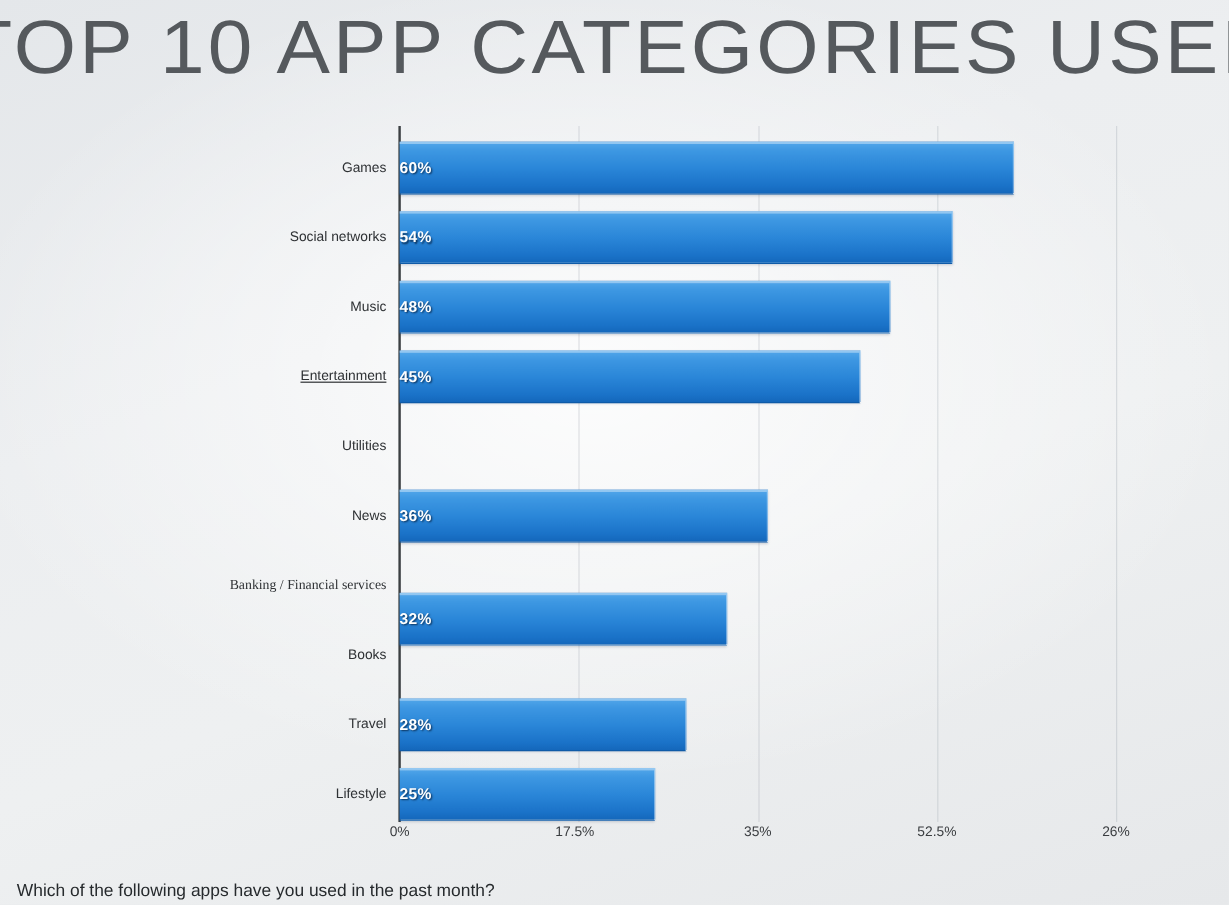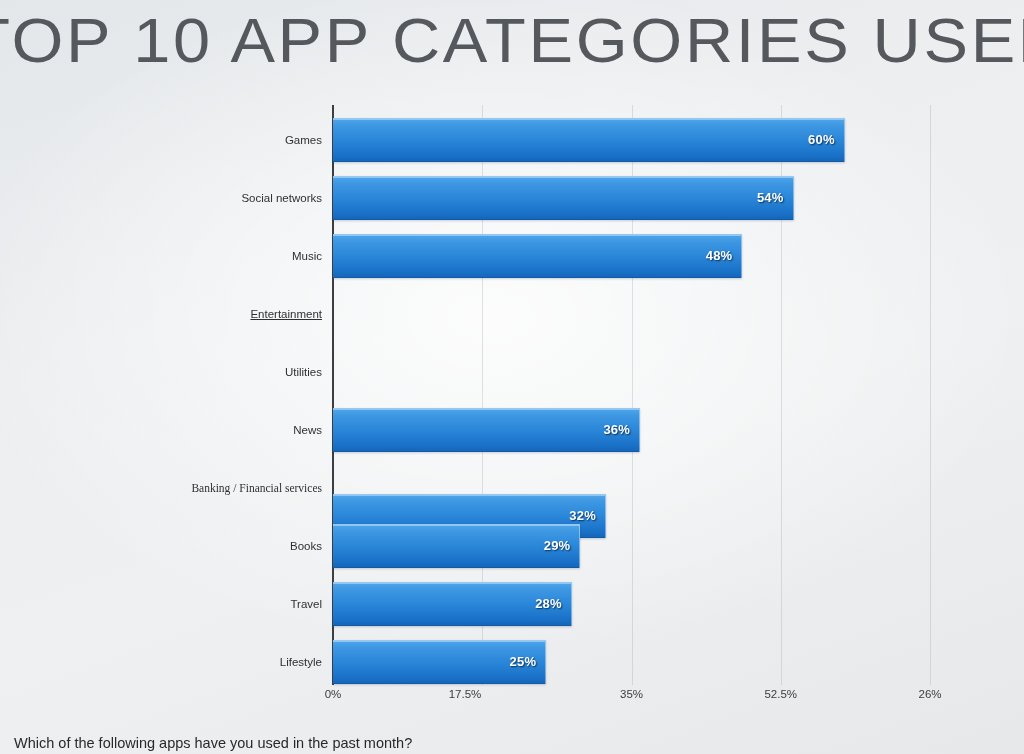--- a/index.html
+++ b/index.html
@@ -80,21 +80,20 @@
         #53a7ea 0%,
         #3d97e2 18%,
         #2a86d8 52%,
         #1a72c8 86%,
         #1467bb 100%);
     border-bottom: 1.5px solid #0f5ba8;
     border-right: 1px solid rgba(255,255,255,0.40);
     box-shadow: 0 1px 2px rgba(40,60,90,0.22);
     display: flex;
     align-items: center;
-    justify-content: flex-end;
   }
   .bar::after {
     content: "";
     position: absolute;
     left: 0; right: 0; top: 0;
     height: 1.5px;
     background: rgba(255,255,255,0.38);
   }
   .bar-value {
     color: #ffffff;
@@ -188,50 +187,50 @@
       <div class="bar-row" style="top: 71px; width: 423px;">
         <div class="bar" style="width: 460.543px;">
           <span class="bar-value">54%</span>
         </div>
       </div>
       <div class="bar-row" style="top: 129px; width: 409.371px;">
         <div class="bar" style="width: 409.371px;">
           <span class="bar-value">48%</span>
         </div>
       </div>
+      <div class="bar-row" style="top: 187px; width: 383.786px;">
+        <div class="bar" style="width: 383.786px;">
+          <span class="bar-value">45%</span>
+        </div>
+      </div>
       <div class="bar-row" style="top: 303px; width: 307.029px;">
         <div class="bar" style="width: 307.029px;">
           <span class="bar-value">36%</span>
         </div>
       </div>
       <div class="bar-row" style="top: 361px; width: 272.914px;">
         <div class="bar" style="width: 272.914px; margin-top: 28px;">
           <span class="bar-value">32%</span>
         </div>
       </div>
-      <div class="bar-row" style="top: 419px; width: 247.329px;">
-        <div class="bar" style="width: 247.329px;">
-          <span class="bar-value">29%</span>
-        </div>
-      </div>
       <div class="bar-row" style="top: 477px; width: 238.8px;">
         <div class="bar" style="width: 238.8px;">
           <span class="bar-value">28%</span>
         </div>
       </div>
       <div class="bar-row" style="top: 535px; width: 213.214px;">
         <div class="bar" style="width: 213.214px;">
           <span class="bar-value">25%</span>
         </div>
       </div>
     </div>
 
   <div id="x-ticks">
       <div class="x-tick" style="left: 0px;">0%</div>
-      <div class="x-tick" style="left: 132px;">17.5%</div>
+      <div class="x-tick" style="left: 146px;">17.5%</div>
       <div class="x-tick" style="left: 298.5px;">35%</div>
       <div class="x-tick" style="left: 447.75px;">52.5%</div>
       <div class="x-tick" style="left: 597px;">26%</div>
     </div>
 
   <div id="footer">Which of the following apps have you used in the past month?</div>
 
 </div>
 
 </body></html>

